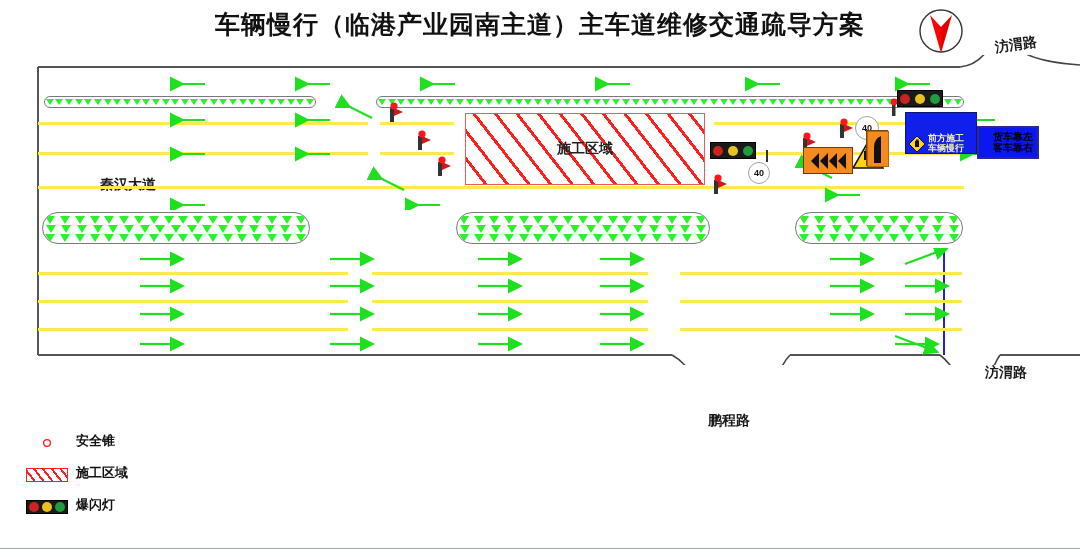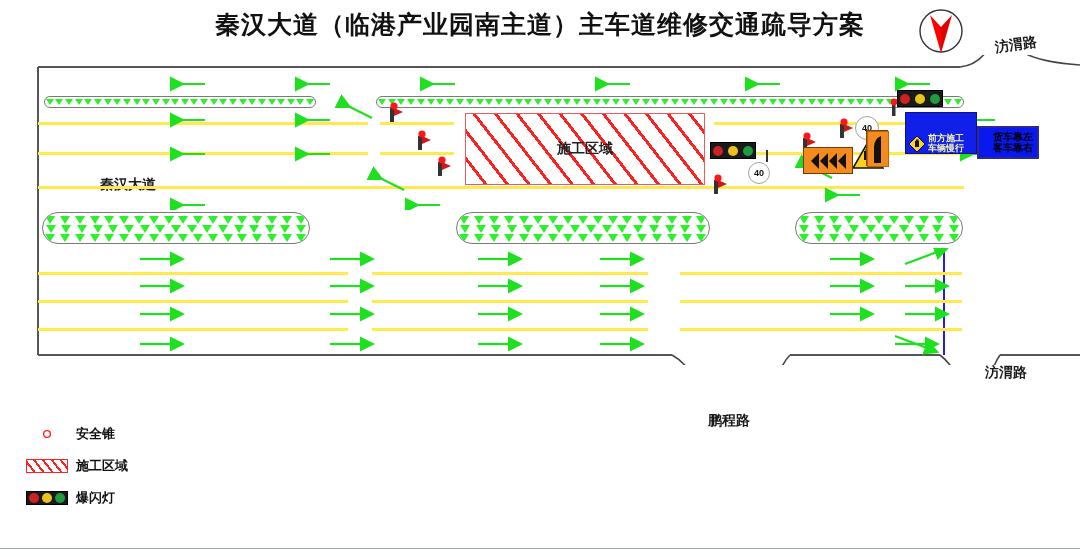--- a/index.html
+++ b/index.html
@@ -68,36 +68,36 @@
   #mergesign{left:866px;top:130px;width:22px;height:36px;
       background:#f58a1f;border:1.2px solid #7a4406;box-sizing:border-box;}
 
   
   .flashbar{background:#1a1a1a;border:1px solid #000;display:flex;
             align-items:center;justify-content:space-around;box-sizing:border-box;}
   .lamp{border-radius:50%;}
 
   
   #legend{left:18px;top:418px;width:230px;}
-  .legrow{display:flex;align-items:center;height:32px;}
+  .legrow{display:flex;align-items:flex-end;height:32px;}
   .legicon{width:58px;display:flex;align-items:center;justify-content:center;}
   .legtext{font-family:"DejaVu Serif","Liberation Serif",serif;
            font-size:13px;font-weight:bold;color:#111;}
   #legend-hatch{width:42px;height:14px;border:1.2px solid #ff2020;
       box-sizing:border-box;
       background:repeating-linear-gradient(52deg,#fff 0px,#fff 5px,#ff2020 5px,#ff2020 7px);}
   #legend-flash{width:42px;height:14px;}
   #bottomrule{left:0;top:548px;width:1080px;height:1px;background:#9aa;}
 </style>
 </head>
 <body>
 
 <div id="stage">
 
-  <div class="abs" id="title">秦汉大道（临港产业园南主道）主车道维修交通疏导方案</div>
+  <div class="abs" id="title">车辆慢行（临港产业园南主道）主车道维修交通疏导方案</div>
 
   <div class="abs" id="compass">
     <svg width="52" height="52" viewBox="0 0 52 52">
       <circle cx="26" cy="26" r="21" fill="#fff" stroke="#333" stroke-width="1.4"></circle>
       <polygon points="26,48 15,10 26,22" fill="#ff0000"></polygon>
       <polygon points="26,48 37,10 26,22" fill="#e00000"></polygon>
     </svg>
   </div>
 
   <div class="abs roadlabel" style="left:100px;top:176px;">秦汉大道</div>

